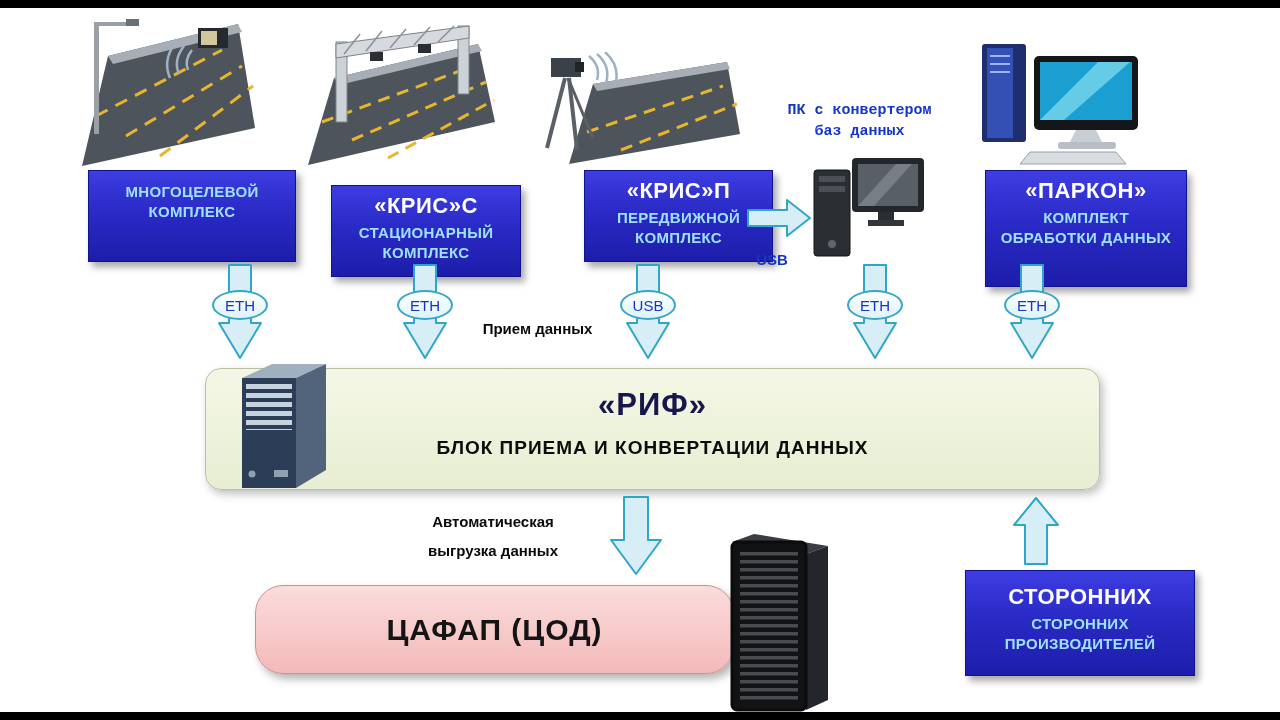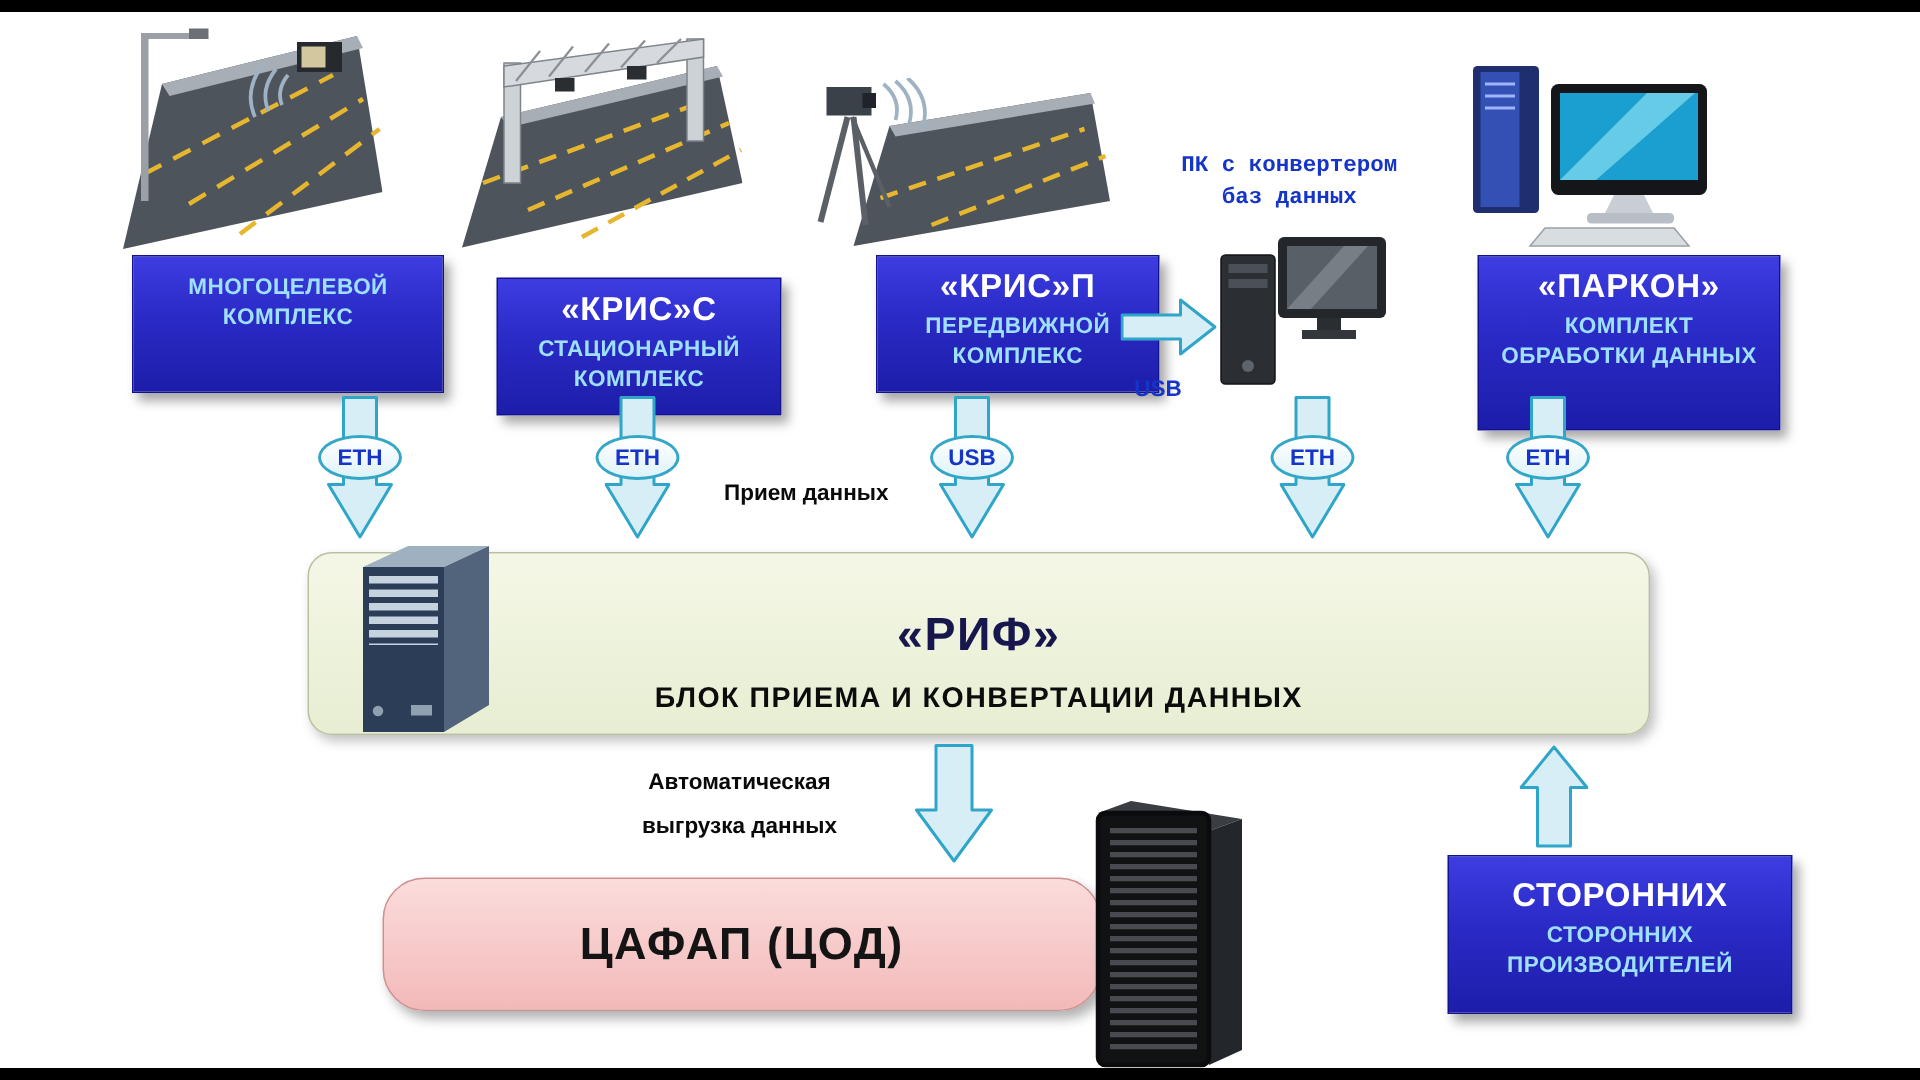--- a/index.html
+++ b/index.html
@@ -20,39 +20,39 @@
   .ubox .sub{
     font-size:15px;font-weight:bold;color:#9fe0ff;
     line-height:1.3;margin-top:4px;white-space:pre-line;letter-spacing:0.3px;
   }
   
   .rifbox{
     position:absolute;left:205px;top:368px;width:895px;height:122px;
     background:linear-gradient(180deg,#f4f7e6,#e7eed2);
     border:1px solid #b9c0a2;border-radius:16px;
     box-shadow:3px 4px 8px rgba(0,0,0,0.25);
-    text-align:center;box-sizing:border-box;padding-top:36px;
+    text-align:center;box-sizing:border-box;padding-top:18px;
   }
   .rifbox .title{font-size:31px;font-weight:bold;color:#17174e;letter-spacing:1px;}
   .rifbox .sub{font-size:19px;font-weight:bold;color:#0c0c0c;margin-top:14px;letter-spacing:1px;}
   
   .pinkbox{
     position:absolute;left:255px;top:585px;width:477px;height:87px;
     background:linear-gradient(180deg,#fbdcdc,#f3b9b9);
     border:1px solid #cf8f8f;border-radius:28px;
     box-shadow:4px 5px 8px rgba(0,0,0,0.3);
     display:flex;align-items:center;justify-content:center;
   }
   .pinkbox .title{font-size:30px;font-weight:bold;color:#141414;letter-spacing:1px;}
   
   .oval{
     position:absolute;width:56px;height:30px;border-radius:50%;
     background:linear-gradient(180deg,#ffffff,#dff3fa);
     border:2px solid #35a7c6;box-sizing:border-box;
-    color:#1535c8;font-size:15px;font-weight:bold;
+    color:#1535c8;font-size:15px;font-weight:normal;
     display:flex;align-items:center;justify-content:center;z-index:4;
   }
   .arrow{position:absolute;z-index:3;}
   .arrow svg{display:block;}
   .arrow polygon{fill:#d8eef7;stroke:#2fa6c9;stroke-width:2;stroke-linejoin:round;}
   .flowtext{
     position:absolute;color:#0a0a0a;font-weight:bold;font-size:15px;
     text-align:center;white-space:pre-line;line-height:1.9;
   }
   .bluetext{

